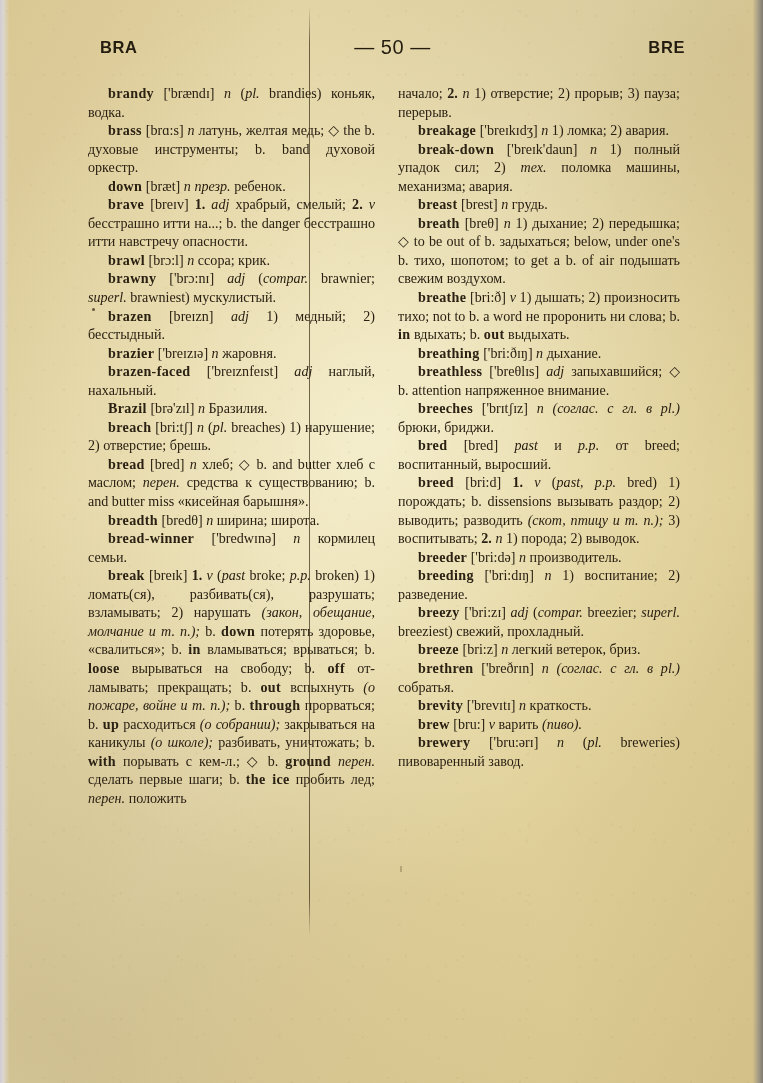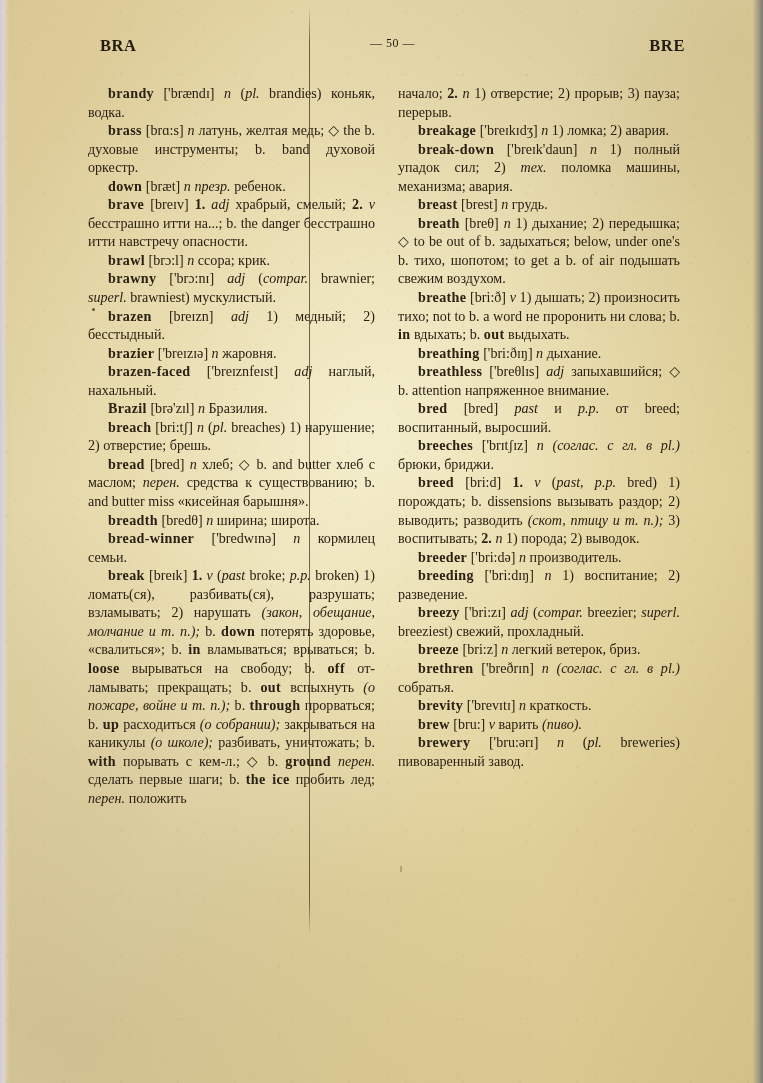--- a/index.html
+++ b/index.html
@@ -59,31 +59,31 @@
   }
 
   
   #runhead {
     position: absolute;
     left: 100px;
     right: 78px;
     top: 36px;
     height: 22px;
     display: flex;
-    align-items: flex-start;
+    align-items: center;
     justify-content: space-between;
-    font-family: Liberation Serif, serif;
+    font-family: Liberation Sans, sans-serif;
     font-weight: 700;
     font-size: 16.5px;
     letter-spacing: .6px;
     color: #241d0f;
   }
   #runhead .folio {
     font-weight: 400;
-    font-size: 12px;
+    font-size: 20px;
     letter-spacing: .5px;
     position: absolute;
     left: 0; right: 0;
     text-align: center;
   }
   .rh-right { text-align: right; }
 
   
   #columns {
     position: absolute;
@@ -182,22 +182,22 @@
       </div>
     <div class="col col-right" id="col-right">
         <p class="entry cont">начало; <span class="num">2.</span> <span class="pos">n</span> 1) отверстие; 2) про­рыв; 3) пауза; перерыв.</p>
         <p class="entry"><span class="hw">breakage</span> ['breɪkɪdʒ] <span class="pos">n</span> 1) ломка; 2) авария.</p>
         <p class="entry"><span class="hw">break-down</span> ['breɪk'daun] <span class="pos">n</span> 1) полный упадок сил; 2) <span class="it">тех.</span> поломка машины, механизма; ава­рия.</p>
         <p class="entry"><span class="hw">breast</span> [brest] <span class="pos">n</span> грудь.</p>
         <p class="entry"><span class="hw">breath</span> [breθ] <span class="pos">n</span> 1) дыхание; 2) передышка; <span class="dia">◇</span> to be out of b. задыхаться; below, under one's b. тихо, шопотом; to get a b. of air подышать свежим воздухом.</p>
         <p class="entry"><span class="hw">breathe</span> [bri:ð] <span class="pos">v</span> 1) дышать; 2) произносить тихо; not to b. a word не проронить ни слова; b. <span class="hw">in</span> вдыхать; b. <span class="hw">out</span> выдыхать.</p>
         <p class="entry"><span class="hw">breathing</span> ['bri:ðɪŋ] <span class="pos">n</span> дыхание.</p>
         <p class="entry"><span class="hw">breathless</span> ['breθlɪs] <span class="pos">adj</span> запы­хавшийся; <span class="dia">◇</span> b. attention напря­женное внимание.</p>
+        <p class="entry"><span class="hw">breeches</span> ['brɪtʃɪz] <span class="pos">n</span> <span class="it">(соглас. с гл. в pl.)</span> брюки, бриджи.</p>
         <p class="entry"><span class="hw">bred</span> [bred] <span class="it">past</span> и <span class="it">p.p.</span> от breed; воспитанный, выросший.</p>
-        <p class="entry"><span class="hw">breeches</span> ['brɪtʃɪz] <span class="pos">n</span> <span class="it">(соглас. с гл. в pl.)</span> брюки, бриджи.</p>
         <p class="entry"><span class="hw">breed</span> [bri:d] <span class="num">1.</span> <span class="pos">v</span> (<span class="it">past, p.p.</span> bred) 1) порождать; b. dissensions вызывать раздор; 2) выводить; разводить <span class="it">(скот, птицу и т. п.);</span> 3) воспитывать; <span class="num">2.</span> <span class="pos">n</span> 1) порода; 2) выводок.</p>
         <p class="entry"><span class="hw">breeder</span> ['bri:də] <span class="pos">n</span> производитель.</p>
         <p class="entry"><span class="hw">breeding</span> ['bri:dɪŋ] <span class="pos">n</span> 1) воспи­тание; 2) разведение.</p>
         <p class="entry"><span class="hw">breezy</span> ['bri:zɪ] <span class="pos">adj</span> (<span class="it">compar.</span> breezier; <span class="it">superl.</span> breeziest) свежий, прохладный.</p>
         <p class="entry"><span class="hw">breeze</span> [bri:z] <span class="pos">n</span> легкий ветерок, бриз.</p>
         <p class="entry"><span class="hw">brethren</span> ['breðrɪn] <span class="pos">n</span> <span class="it">(соглас. с гл. в pl.)</span> собратья.</p>
         <p class="entry"><span class="hw">brevity</span> ['brevɪtɪ] <span class="pos">n</span> краткость.</p>
         <p class="entry"><span class="hw">brew</span> [bru:] <span class="pos">v</span> варить <span class="it">(пиво).</span></p>
         <p class="entry"><span class="hw">brewery</span> ['bru:ərɪ] <span class="pos">n</span> (<span class="it">pl.</span> breweries) пивоваренный завод.</p>
       </div>

